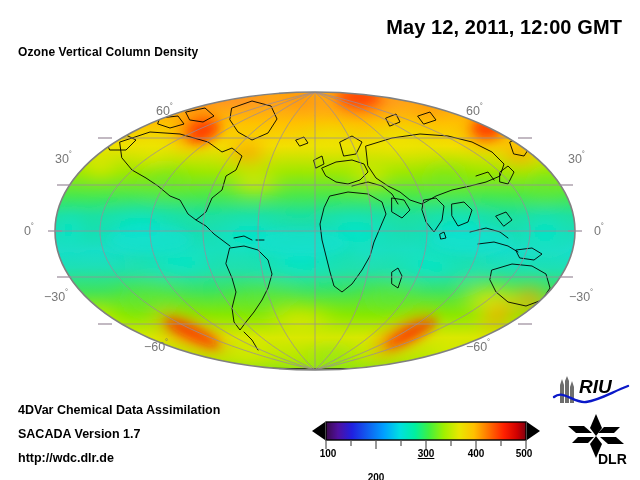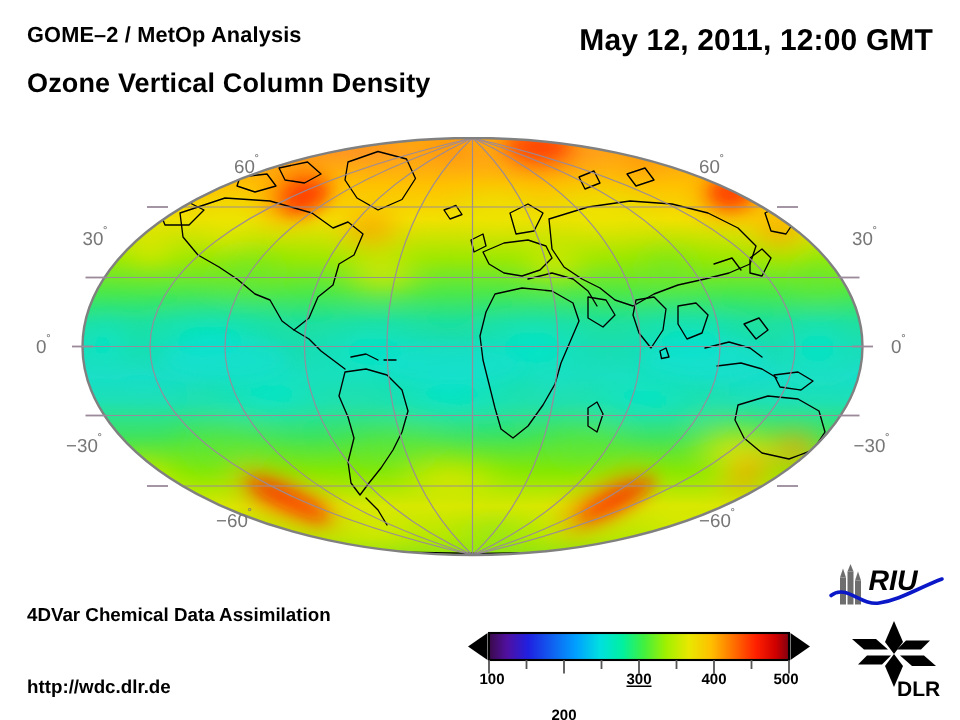--- a/index.html
+++ b/index.html
@@ -22,21 +22,21 @@
     left: 18px; top: 16px;
     font-size: 14.5px;
     font-weight: bold;
     color: #000000;
     white-space: nowrap;
     letter-spacing: 0.1px;
   }
   .hdr-left-2 {
     position: absolute;
     left: 18px; top: 45px;
-    font-size: 18px;
+    font-size: 12px;
     font-weight: bold;
     color: #000000;
     white-space: nowrap;
     letter-spacing: 0.1px;
   }
   .hdr-right {
     position: absolute;
     right: 18px; top: 16px;
     font-size: 20px;
     font-weight: bold;
@@ -127,21 +127,20 @@
     position: absolute;
     left: 562px; top: 414px;
     width: 74px; height: 52px;
   }
 </style>
 </head>
 <body>
 
 <div id="page">
 
-  <div class="hdr-left-1">GOME–2 / MetOp Analysis</div>
   <div class="hdr-left-2">Ozone Vertical Column Density</div>
   <div class="hdr-right">May 12, 2011, 12:00 GMT</div>
 
   <div id="map-area">
     <svg id="map-svg" width="640" height="480" viewBox="0 0 640 480">
       <defs>
 
         <clipPath id="ellClip">
           <ellipse cx="315" cy="231" rx="260" ry="139"></ellipse>
         </clipPath>
@@ -405,20 +404,21 @@
 
     <div class="axlabel" style="left:144px; top:340px;">
       <span>−60</span><span class="deg">˚</span>
     </div>
     <div class="axlabel" style="left:466px; top:340px;">
       <span>−60</span><span class="deg">˚</span>
     </div>
   </div>
 
   <div class="foot foot-1">4DVar Chemical Data Assimilation</div>
+  <div class="foot foot-2">SACADA Version 1.7</div>
   <div class="foot foot-3">http://wdc.dlr.de</div>
 
   <div id="cbar-wrap">
 
     <svg id="cbar-svg" width="228" height="30" viewBox="0 0 228 30">
       <defs>
         <linearGradient id="cbarGrad" x1="0" y1="0" x2="1" y2="0">
           <stop offset="0.000" stop-color="#3a0a4a"></stop>
           <stop offset="0.060" stop-color="#5010a0"></stop>
           <stop offset="0.130" stop-color="#2020e0"></stop>

